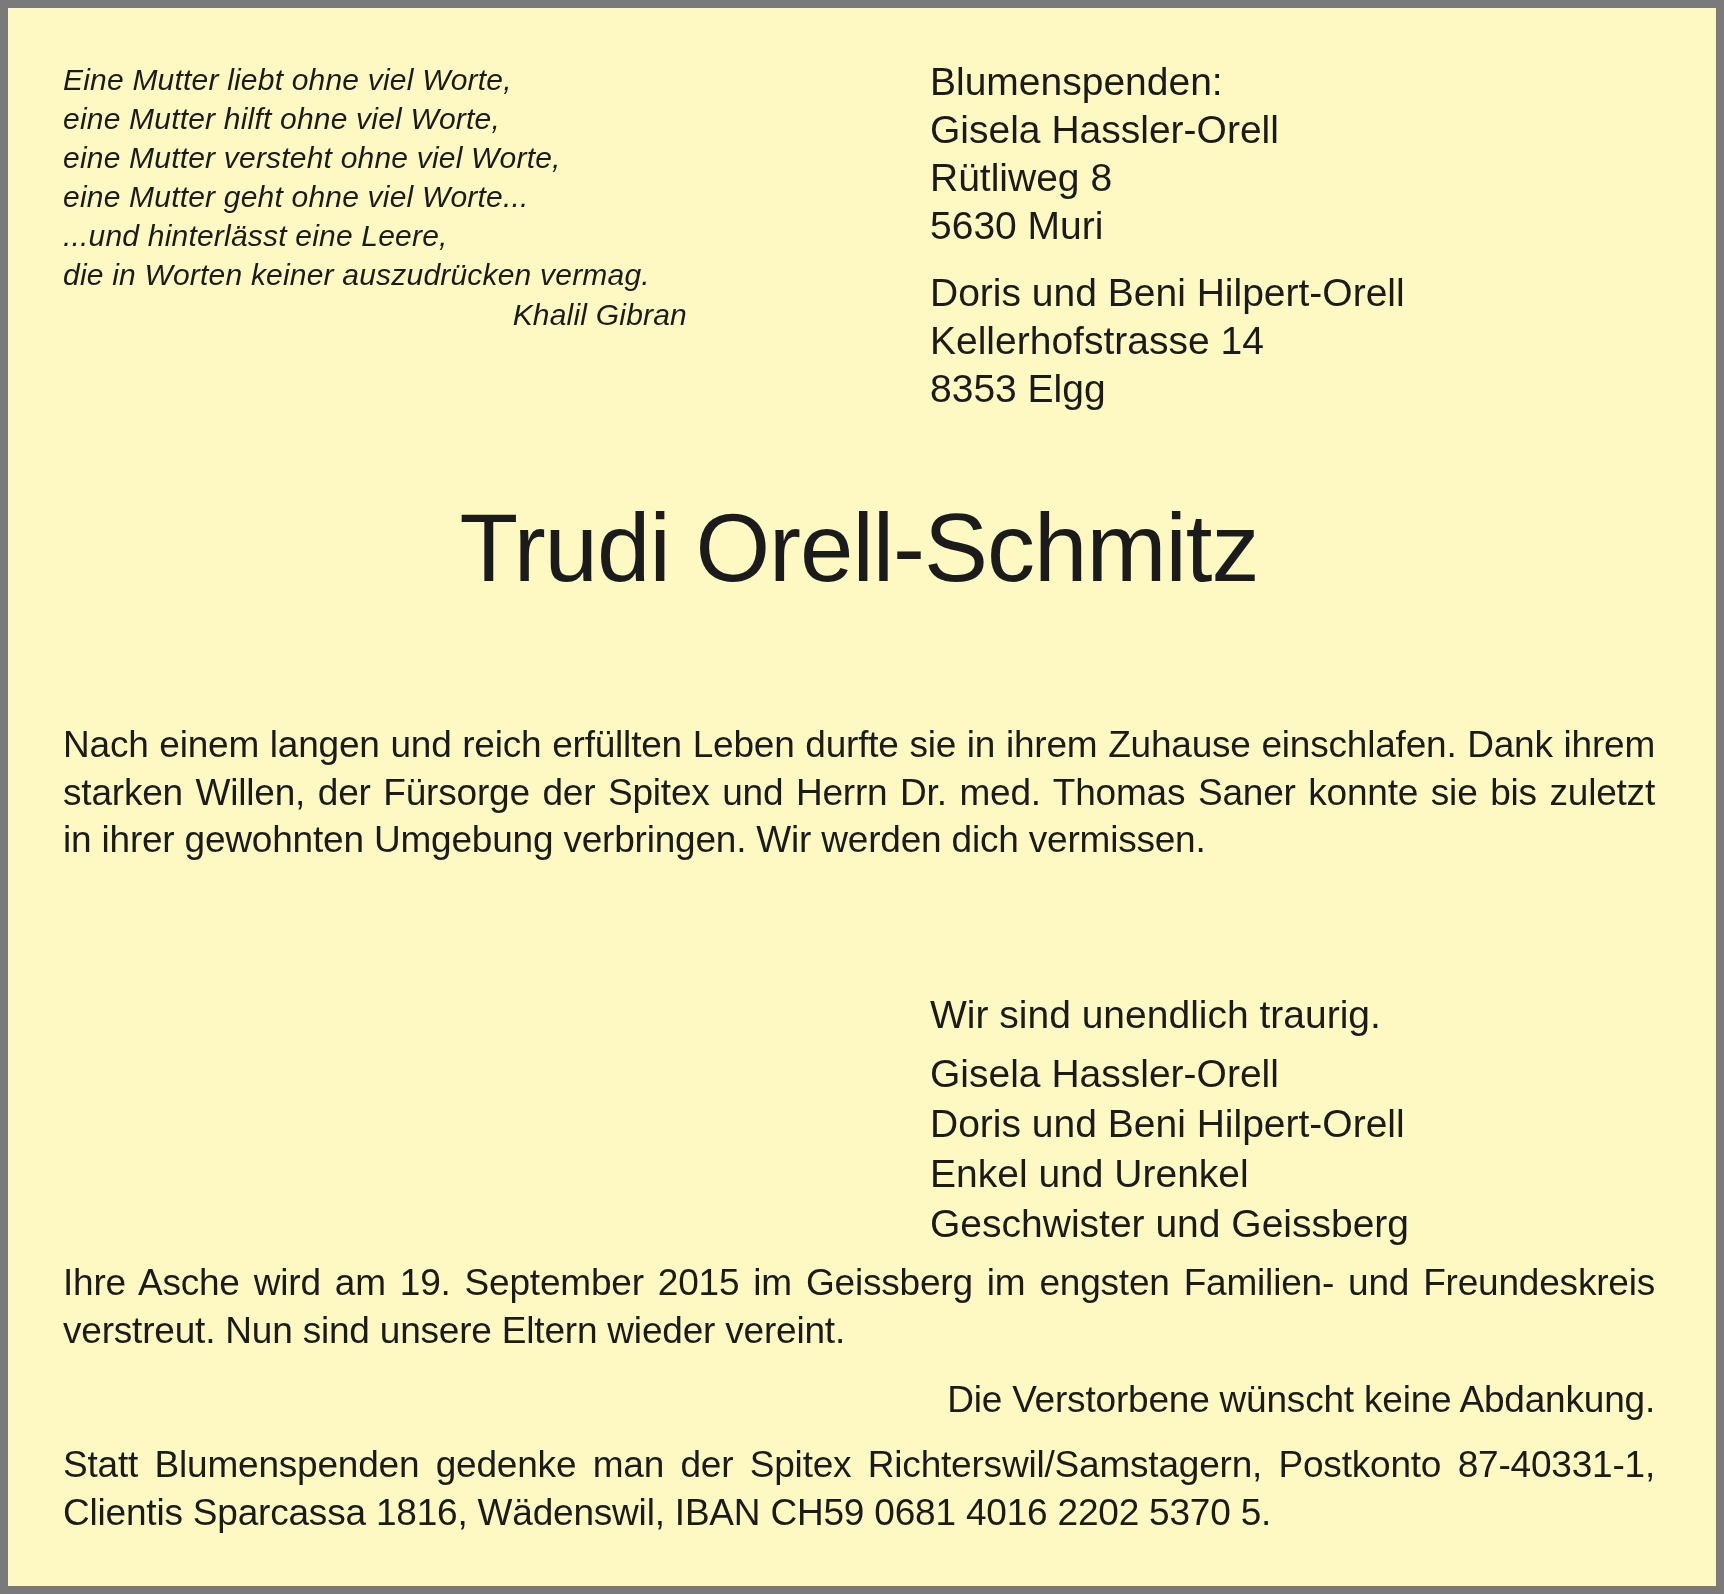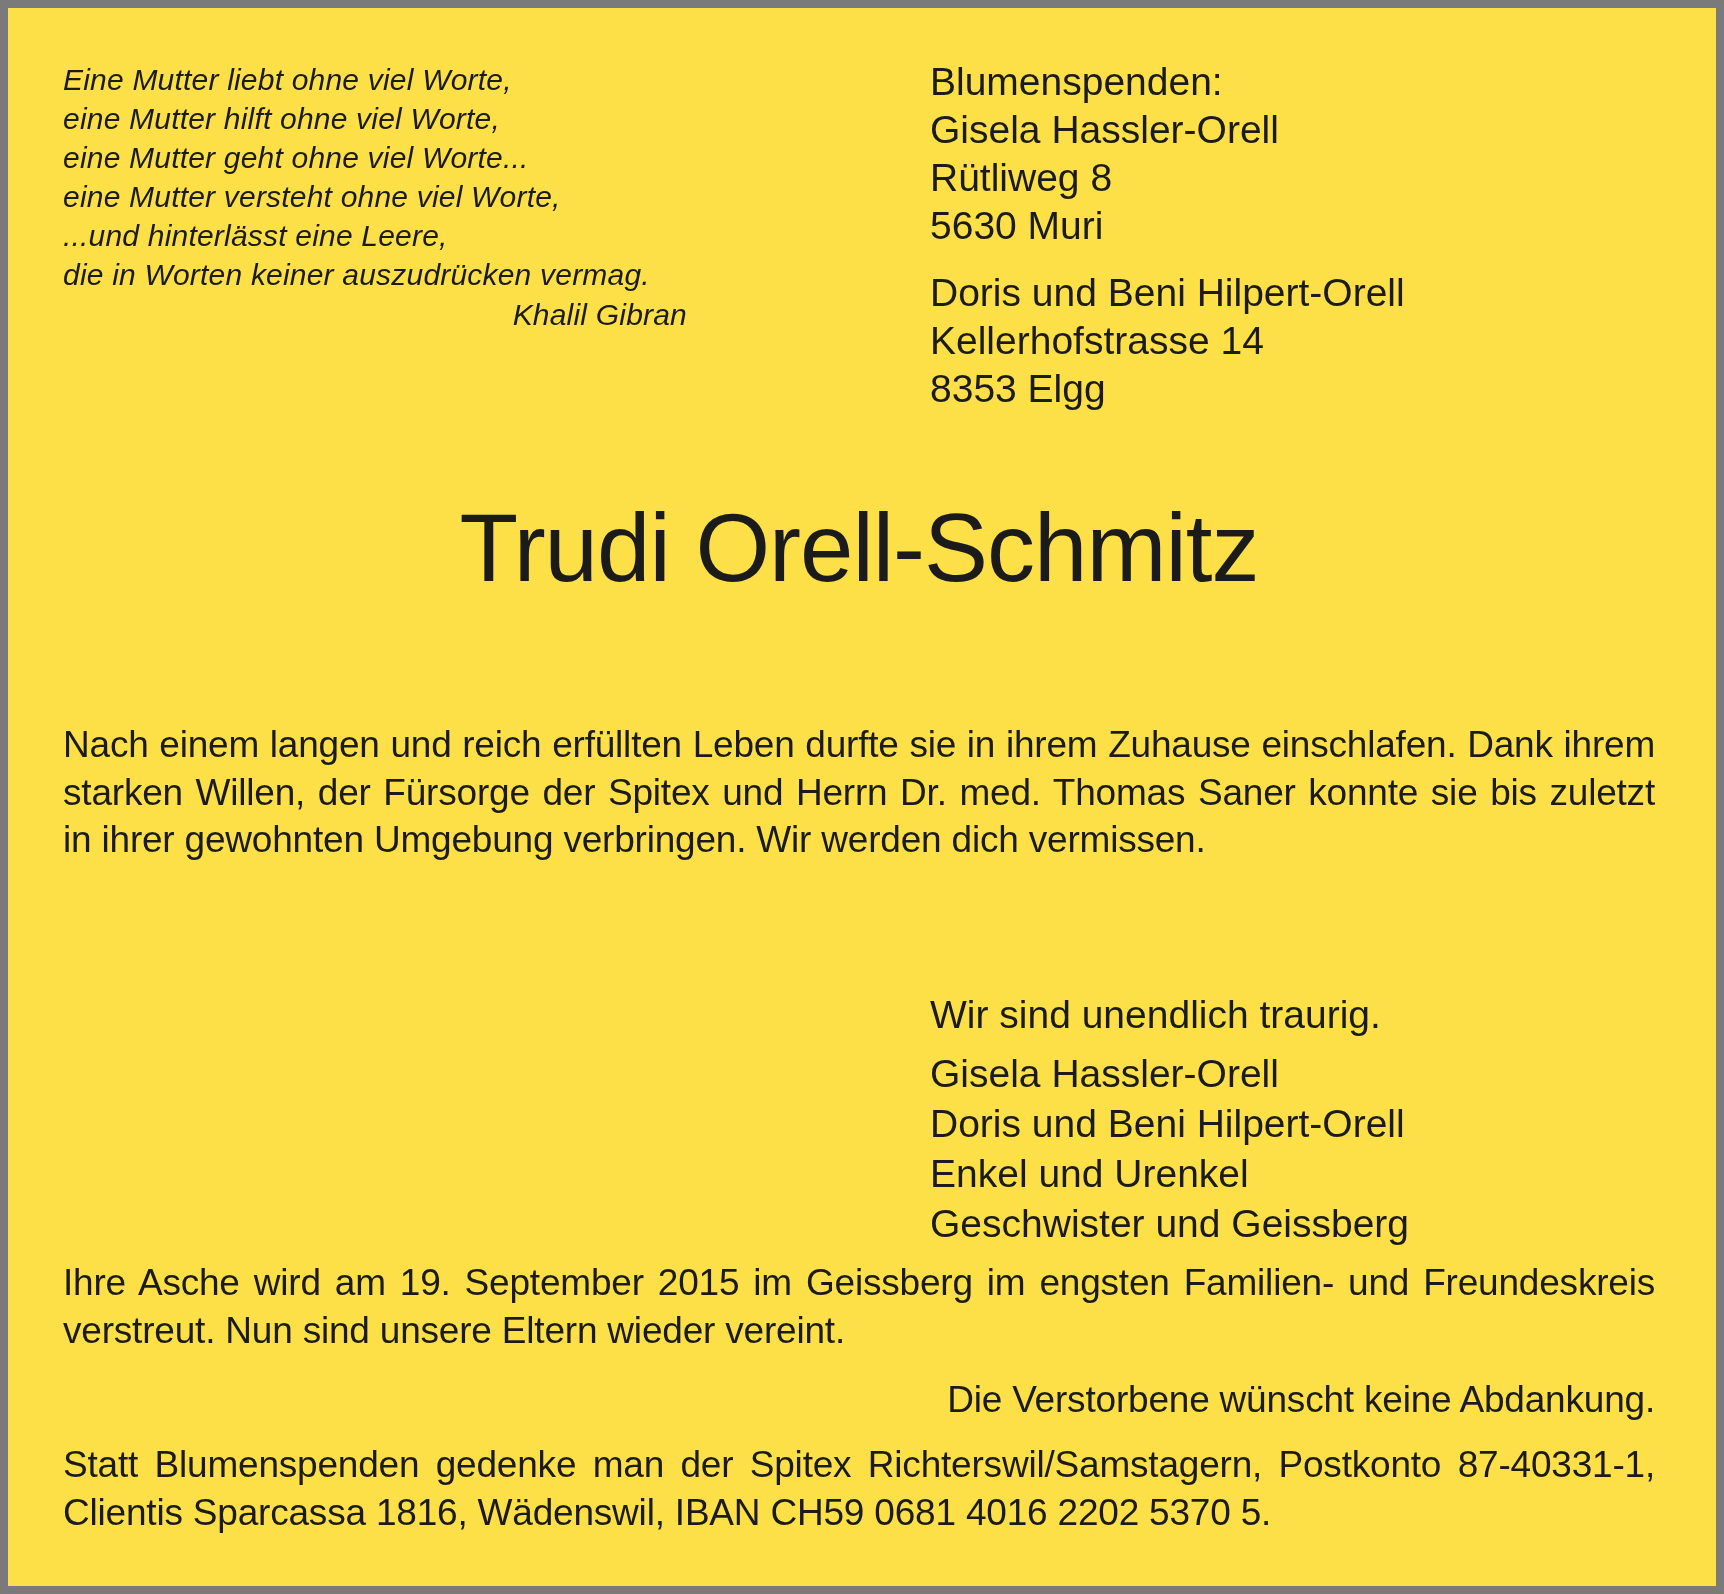--- a/index.html
+++ b/index.html
@@ -4,21 +4,21 @@
 <style>
   html, body {
     margin: 0;
     padding: 0;
     background: #ffffff;
   }
   .page {
     position: relative;
     width: 1724px;
     height: 1594px;
-    background: #fde047;
+    background: #fef9c3;
     font-family: "Liberation Sans", "DejaVu Sans", sans-serif;
     color: #1b1b1b;
     overflow: hidden;
   }
   .frame {
     position: absolute;
     inset: 0;
     border: 8px solid #7a7a7a;
     pointer-events: none;
     z-index: 5;
@@ -106,22 +106,22 @@
 </style>
 </head>
 <body>
 
 <div class="page">
   <div class="frame"></div>
 
   <div class="poem">
     <div>Eine Mutter liebt ohne viel Worte,</div>
     <div>eine Mutter hilft ohne viel Worte,</div>
+    <div>eine Mutter versteht ohne viel Worte,</div>
     <div>eine Mutter geht ohne viel Worte...</div>
-    <div>eine Mutter versteht ohne viel Worte,</div>
     <div>...und hinterlässt eine Leere,</div>
     <div>die in Worten keiner auszudrücken vermag.</div>
     <div class="poem-attribution">Khalil Gibran</div>
   </div>
 
   <div class="addresses">
     <div class="address-block first">
       <div>Blumenspenden:</div>
       <div>Gisela Hassler-Orell</div>
       <div>Rütliweg 8</div>

